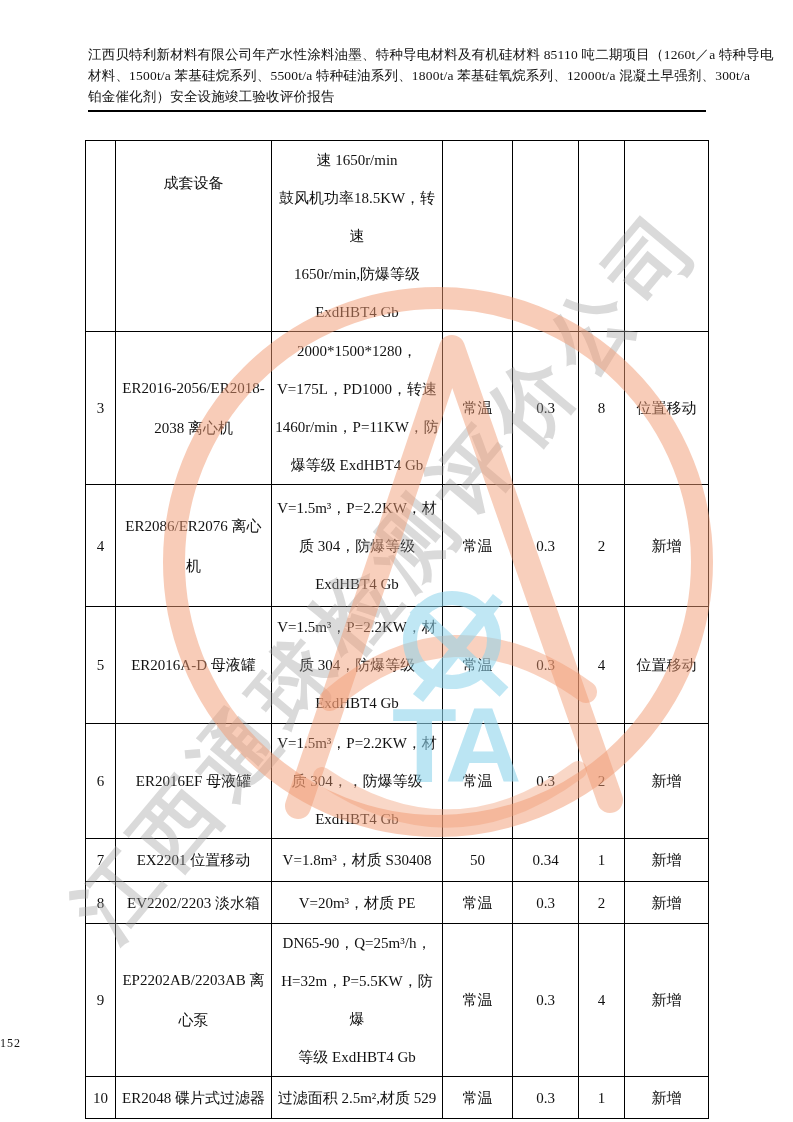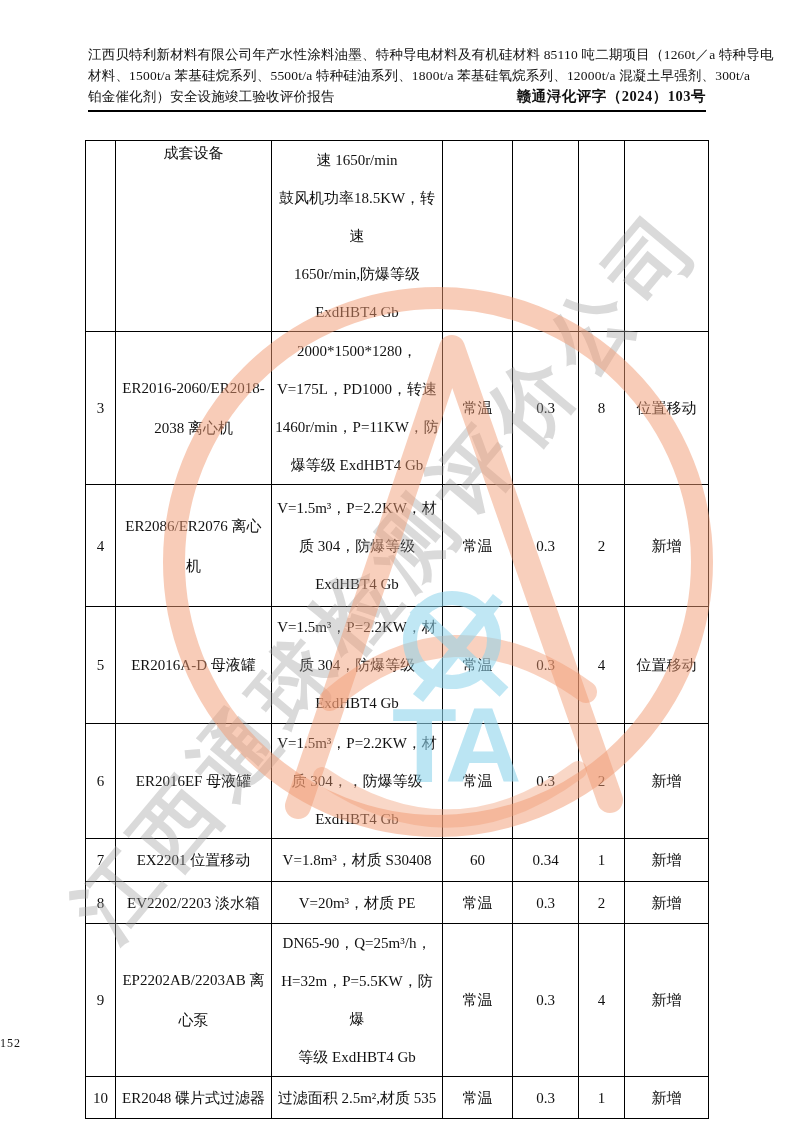--- a/index.html
+++ b/index.html
@@ -14,39 +14,39 @@
   }
   
   .header{
     position:absolute;left:88px;top:44px;width:618px;
     font-size:13.5px;line-height:21px;
     border-bottom:2px solid #000;
     padding-bottom:3px;
     text-align:justify;
   }
   .header .h-line{display:block;white-space:nowrap;letter-spacing:0.2px;}
-  .header .h-line3{display:flex;justify-content:space-between;align-items:baseline;}
+  .header .h-line3{display:flex;justify-content:space-between;align-items:baseline;flex-direction:column;}
   .header .doc-number{font-weight:bold;font-size:14.5px;letter-spacing:0.5px;}
   
   table.equip{
     position:absolute;left:85px;top:140px;
     border-collapse:collapse;table-layout:fixed;
     width:623px;
     font-size:15px;
   }
   table.equip td{
     border:1.5px solid #000;
     text-align:center;vertical-align:middle;
     white-space:pre-line;
     line-height:38px;
     padding:0 2px;
     overflow:hidden;
   }
   table.equip td:nth-child(2){line-height:40px;font-size:15px;}
-  table.equip tr.cont-row td:nth-child(2){vertical-align:top;padding-top:0;line-height:24px;}
+  table.equip tr.cont-row td:nth-child(2){vertical-align:top;padding-top:30px;line-height:24px;}
   
   .watermark{position:absolute;inset:0;pointer-events:none;z-index:5;}
   .wm-gray{
     position:absolute;left:92px;top:872px;
     font-size:82px;font-weight:bold;
     color:rgba(158,158,158,0.38);
     white-space:nowrap;letter-spacing:10px;
     transform:rotate(-50deg);transform-origin:0 50%;
   }
   .wm-svg{position:absolute;left:0;top:0;}
@@ -59,21 +59,20 @@
 </head>
 <body>
 
 <div class="page">
 
   <div class="header">
     <span class="h-line">江西贝特利新材料有限公司年产水性涂料油墨、特种导电材料及有机硅材料 85110 吨二期项目（1260t／a 特种导电</span>
     <span class="h-line">材料、1500t/a 苯基硅烷系列、5500t/a 特种硅油系列、1800t/a 苯基硅氧烷系列、12000t/a 混凝土早强剂、300t/a</span>
     <span class="h-line h-line3">
       <span>铂金催化剂）安全设施竣工验收评价报告</span>
-      <span class="doc-number">赣通浔化评字（2024）103号</span>
     </span>
   </div>
 
   <table class="equip">
     <colgroup>
       <col style="width:30px">
         <col style="width:156px">
         <col style="width:171px">
       <col style="width:70px">
         <col style="width:66px">
@@ -88,21 +87,21 @@
 鼓风机功率18.5KW，转速
 1650r/min,防爆等级
 ExdHBT4 Gb</td>
           <td></td>
           <td></td>
           <td></td>
           <td></td>
         </tr>
         <tr style="height: 150px;">
           <td>3</td>
-          <td>ER2016-2060/ER2018-
+          <td>ER2016-2056/ER2018-
 2038 离心机</td>
           <td>2000*1500*1280，
 V=175L，PD1000，转速
 1460r/min，P=11KW，防
 爆等级 ExdHBT4 Gb</td>
           <td>常温</td>
           <td>0.3</td>
           <td>8</td>
           <td>位置移动</td>
         </tr>
@@ -137,21 +136,21 @@
 ExdHBT4 Gb</td>
           <td>常温</td>
           <td>0.3</td>
           <td>2</td>
           <td>新增</td>
         </tr>
         <tr style="height: 43px;">
           <td>7</td>
           <td>EX2201 位置移动</td>
           <td>V=1.8m³，材质 S30408</td>
-          <td>60</td>
+          <td>50</td>
           <td>0.34</td>
           <td>1</td>
           <td>新增</td>
         </tr>
         <tr style="height: 42px;">
           <td>8</td>
           <td>EV2202/2203 淡水箱</td>
           <td>V=20m³，材质 PE</td>
           <td>常温</td>
           <td>0.3</td>
@@ -166,21 +165,21 @@
 H=32m，P=5.5KW，防爆
 等级 ExdHBT4 Gb</td>
           <td>常温</td>
           <td>0.3</td>
           <td>4</td>
           <td>新增</td>
         </tr>
         <tr style="height: 42px;">
           <td>10</td>
           <td>ER2048 碟片式过滤器</td>
-          <td>过滤面积 2.5m²,材质 535</td>
+          <td>过滤面积 2.5m²,材质 529</td>
           <td>常温</td>
           <td>0.3</td>
           <td>1</td>
           <td>新增</td>
         </tr>
       </tbody>
   </table>
 
   <div class="watermark">
     <div class="wm-gray">江西通球检测评价公司</div>

